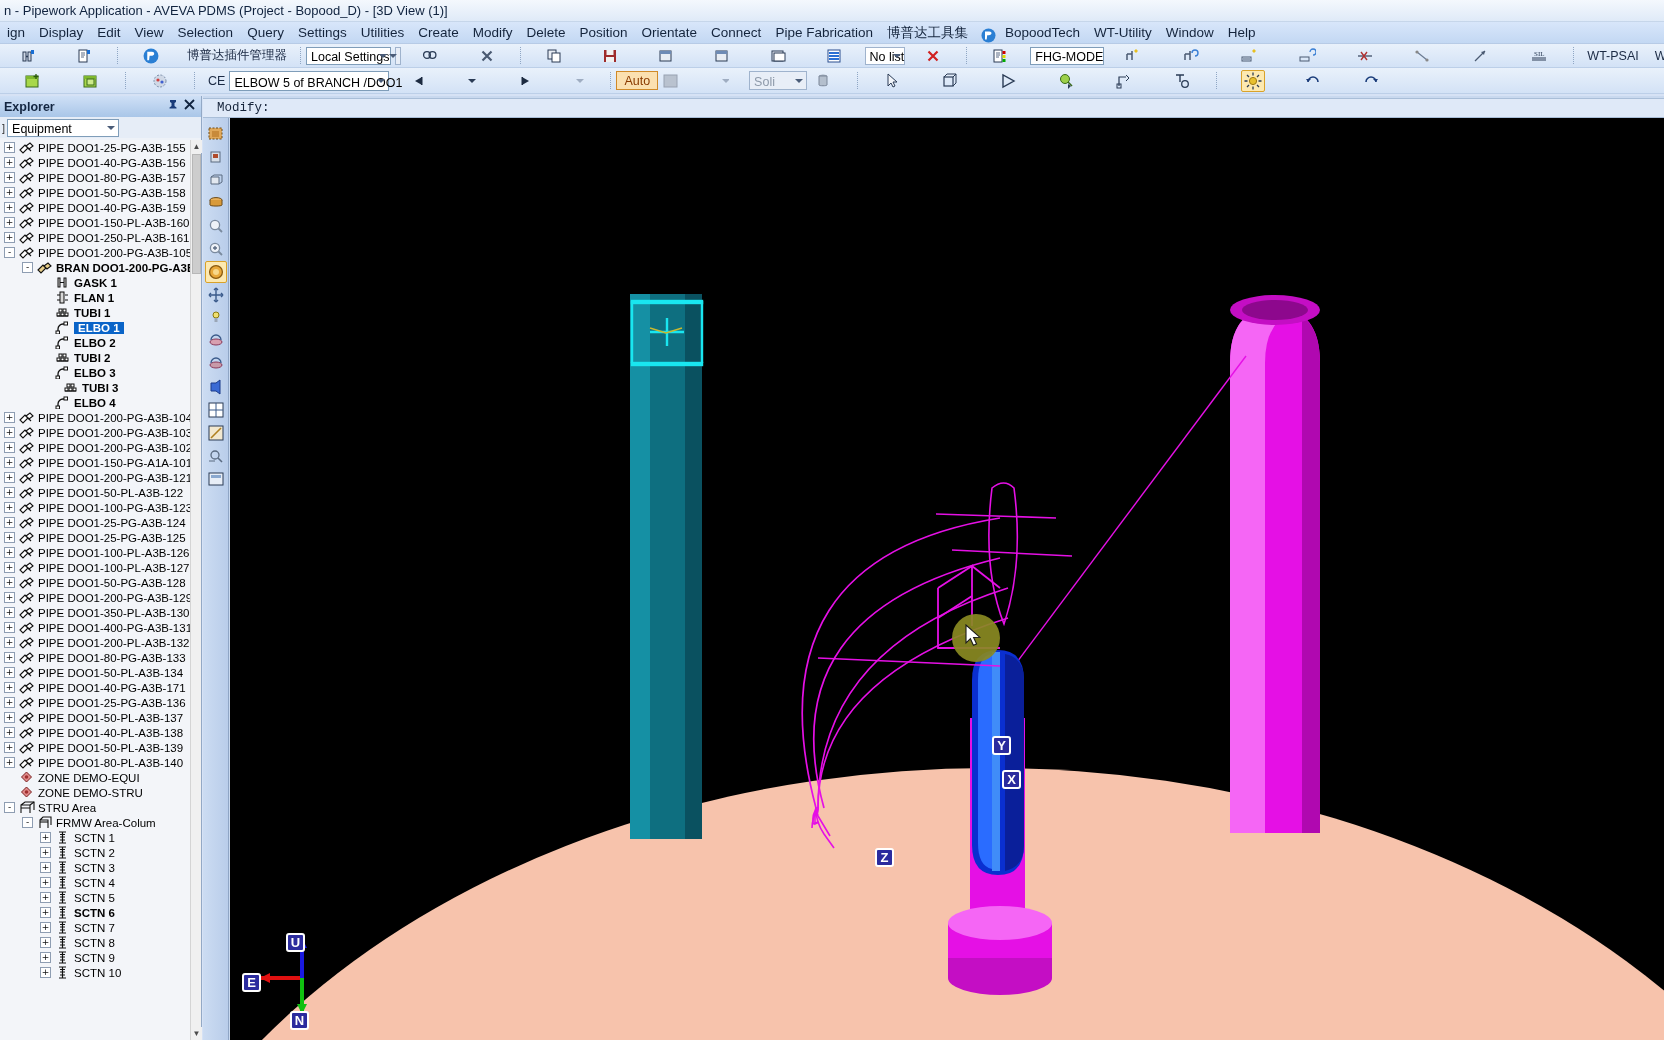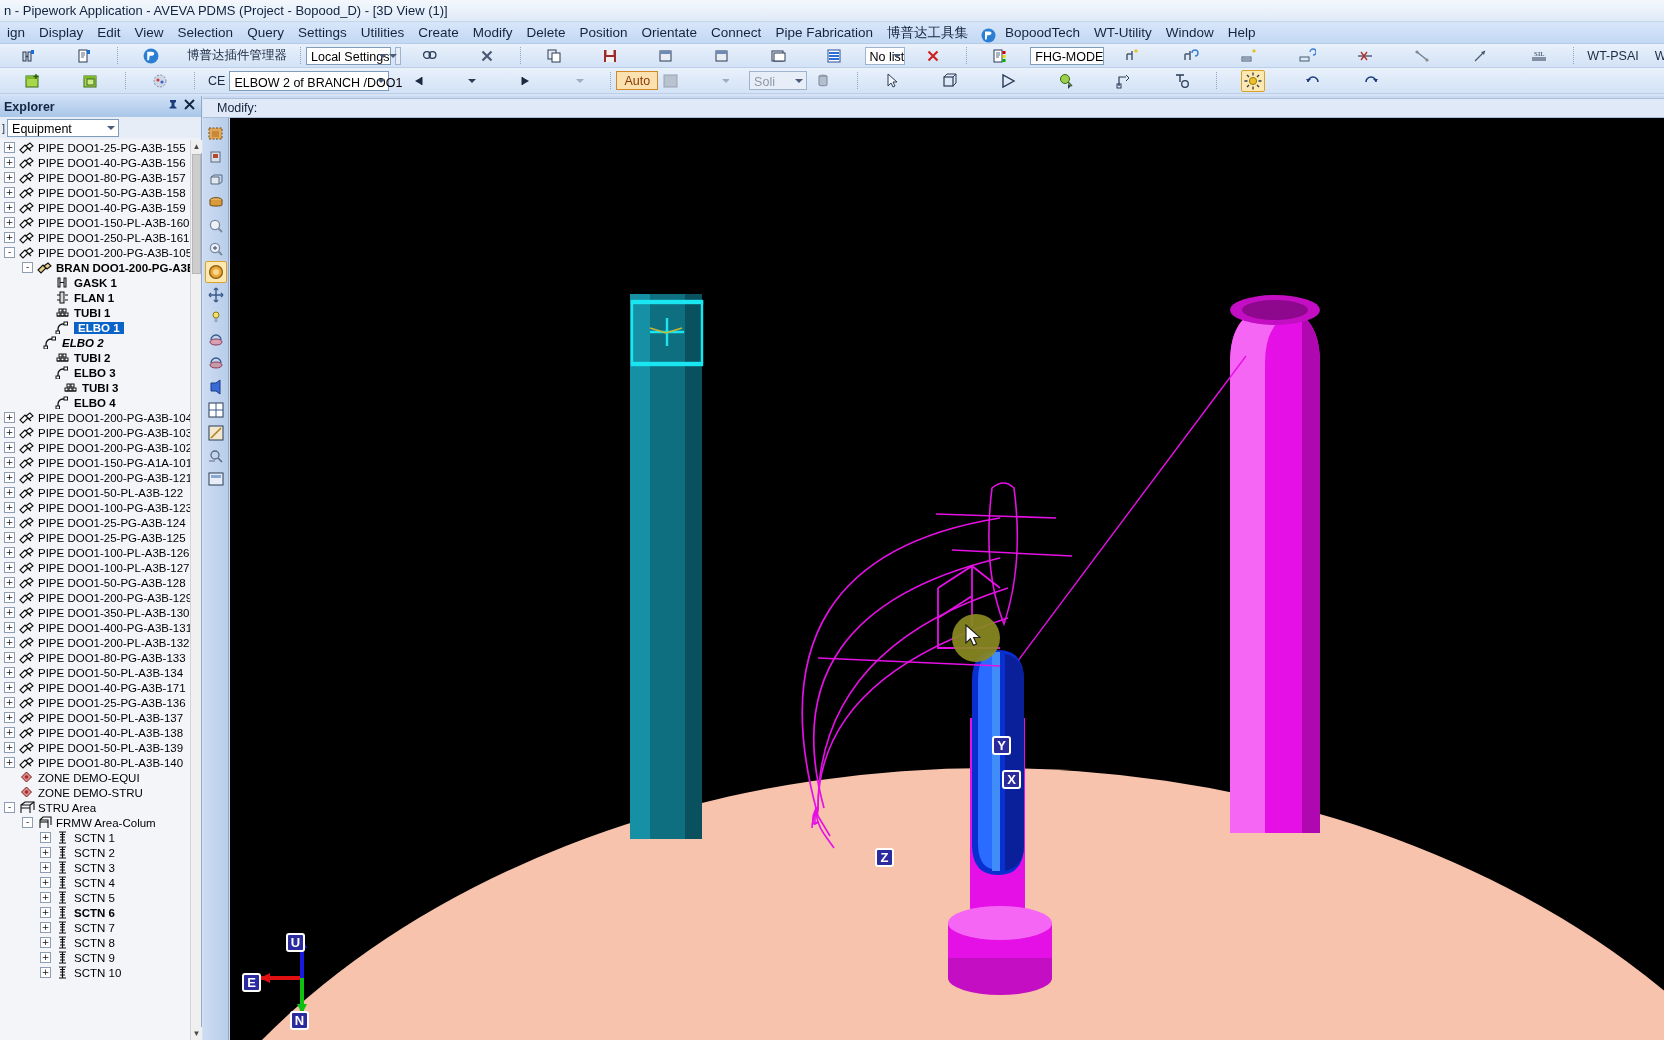--- a/index.html
+++ b/index.html
@@ -126,21 +126,21 @@
   }
 
   
   .viewwrap {
     position:absolute; left:203px; top:96px; right:0; bottom:0;
     background:#c9d9ef; padding:2px 0 0 0;
   }
   .view-status {
     height:20px; background:#dfe9f8; border:1px solid #a9bed8;
     border-left:none; border-right:none;
-    font-size:12.5px; color:#15233a; padding-left:14px; line-height:18px;
+    font-size:12.5px; color:#15233a; padding-left:14px; line-height:18px;font-family:Liberation Mono, monospace;
   }
   .vtoolbar {
     position:absolute; left:0; top:22px; width:26px; bottom:0;
     background:linear-gradient(to right,#ccdcf2,#b9cdea);
     border-right:1px solid #8fa6c6;
     padding-top:4px;
   }
   .vt-ico {
     width:22px;height:22px;margin:1px 2px;
     display:flex;align-items:center;justify-content:center;
@@ -394,21 +394,21 @@
     <div class="tb-ico">
       <svg width="18" height="18">
           <circle cx="9" cy="9" r="6" fill="#cfd8e6" stroke="#7a8da8" stroke-dasharray="2 1.5"></circle>
           <circle cx="7" cy="8" r="1.6" fill="#d04040"></circle>
           <circle cx="11" cy="10" r="1.6" fill="#4060d0"></circle>
         </svg>
     </div>
     <div class="tb-sep"></div>
     <span class="tb-label">CE</span>
     <div class="combo white" style="width:160px;height:20px">
-      <span>ELBOW 2 of BRANCH /DOO1</span>
+      <span>ELBOW 5 of BRANCH /DOO1</span>
       <span class="arrow"></span>
     </div>
     <div class="tb-ico">
       <svg width="16" height="16">
           <path d="M12 4L5 8l7 4z" fill="#1c2a40"></path>
           <rect x="11" y="4" width="1.5" height="8" fill="#1c2a40"></rect>
         </svg>
     </div>
     <div class="tb-ico" style="width:12px">
       <svg width="10" height="10">
@@ -670,21 +670,21 @@
         </div>
         <div class="tnode" style="padding-left: 40px;">
           <span class="expander blank"></span>
           <span class="ticon"><svg width="17" height="13">
               <path d="M4 12V8a5 5 0 0 1 5-5h2" fill="none" stroke="#111" stroke-width="1.3"></path>
               <rect x="2" y="10" width="3.5" height="3" fill="#fff" stroke="#111"></rect>
               <rect x="10" y="1" width="3.5" height="3" fill="#fff" stroke="#111"></rect>
             </svg></span>
           <span class="tlabel bold sel">ELBO 1</span>
         </div>
-        <div class="tnode" style="padding-left: 28px; font-style: italic;">
+        <div class="tnode" style="padding-left: 40px;">
           <span class="expander blank"></span>
           <span class="ticon"><svg width="17" height="13">
               <path d="M4 12V8a5 5 0 0 1 5-5h2" fill="none" stroke="#111" stroke-width="1.3"></path>
               <rect x="2" y="10" width="3.5" height="3" fill="#fff" stroke="#111"></rect>
               <rect x="10" y="1" width="3.5" height="3" fill="#fff" stroke="#111"></rect>
             </svg></span>
           <span class="tlabel bold">ELBO 2</span>
         </div>
         <div class="tnode" style="padding-left: 40px;">
           <span class="expander blank"></span>

